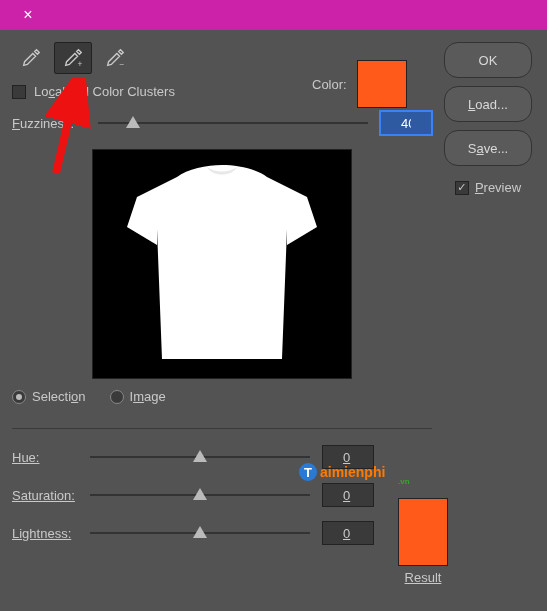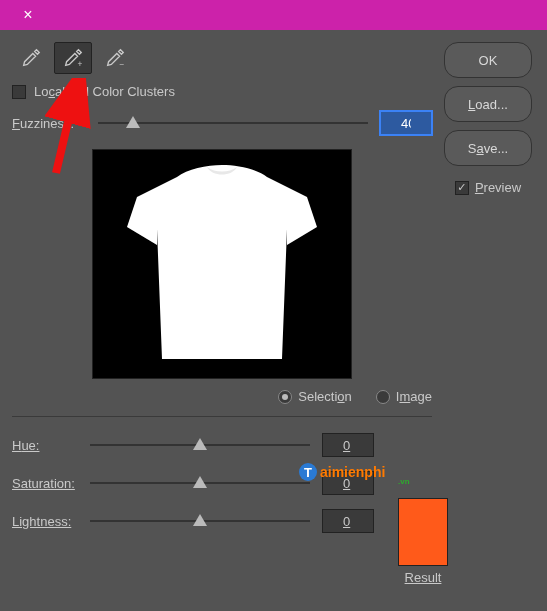--- a/index.html
+++ b/index.html
@@ -27,21 +27,21 @@
 .slider-row { display: flex; align-items: center; margin-bottom: 6px; }
 .slider-label { width: 74px; }
 .slider-track { flex: 1; height: 2px; background: #333; position: relative; margin: 0 12px; }
 .slider-thumb { position: absolute; top: -6px; width: 0; height: 0; border-left: 7px solid transparent; border-right: 7px solid transparent; border-bottom: 12px solid #bbb; transform: translateX(-7px); cursor: pointer; }
 .value-box { width: 52px; height: 24px; background: #3a3a3a; border: 1px solid #222; color: #c9c9c9; text-align: left; padding: 2px 20px; font-size: 13px; }
 .value-box.highlighted { border: 1px solid #3b82f6; outline: 1px solid #3b82f6; color: #fff; background: #2d5aa0; }
 
 .preview-img { width: 260px; height: 230px; background: #000; margin: 14px auto 10px; border: 1px solid #222; display: flex; align-items: center; justify-content: center; }
 .preview-img svg { width: 230px; height: 210px; }
 
-.radio-row { display: flex; gap: 24px; justify-content: flex-end; margin-bottom: 12px; }
+.radio-row { display: flex; gap: 24px; justify-content: flex-start; margin-bottom: 24px; }
 .radio-item { display: flex; align-items: center; gap: 6px; cursor: pointer; }
 .radio { width: 14px; height: 14px; border-radius: 50%; border: 1px solid #888; background: #3a3a3a; display: flex; align-items: center; justify-content: center; }
 .radio.checked::after { content: ""; width: 6px; height: 6px; border-radius: 50%; background: #bbb; }
 
 .divider { height: 1px; background: #6a6a6a; border-bottom: 1px solid #3a3a3a; margin: 6px 0 16px; }
 
 .hsl-row { display: flex; align-items: center; margin-bottom: 14px; text-decoration: underline; }
 .hsl-label { width: 78px; }
 .hsl-track { flex: 1; height: 2px; background: #333; position: relative; margin: 0 12px 0 0; max-width: 220px; }
 
@@ -85,20 +85,24 @@
           </svg>
       </div>
       <div class="eyedropper">
         <svg viewBox="0 0 24 24">
             <path fill="none" stroke="#c9c9c9" stroke-width="1.5" d="M4 20l1-4 9-9 3 3-9 9-4 1zm12-15l3 3 2-2-3-3-2 2z"></path>
             <text x="17" y="22" font-size="9" fill="#c9c9c9">−</text>
           </svg>
       </div>
     </div>
 
+    <div class="color-row">
+      <span>Color:</span>
+      <div class="color-swatch"></div>
+    </div>
 
     <div class="checkbox-row">
       <div class="checkbox"></div>
       <span>Lo<span class="ul">c</span>alized Color Clusters</span>
     </div>
 
     <div class="slider-row">
       <span class="slider-label"><span class="ul">F</span>uzziness:</span>
       <div class="slider-track">
         <div class="slider-thumb" style="left:13%"></div>

